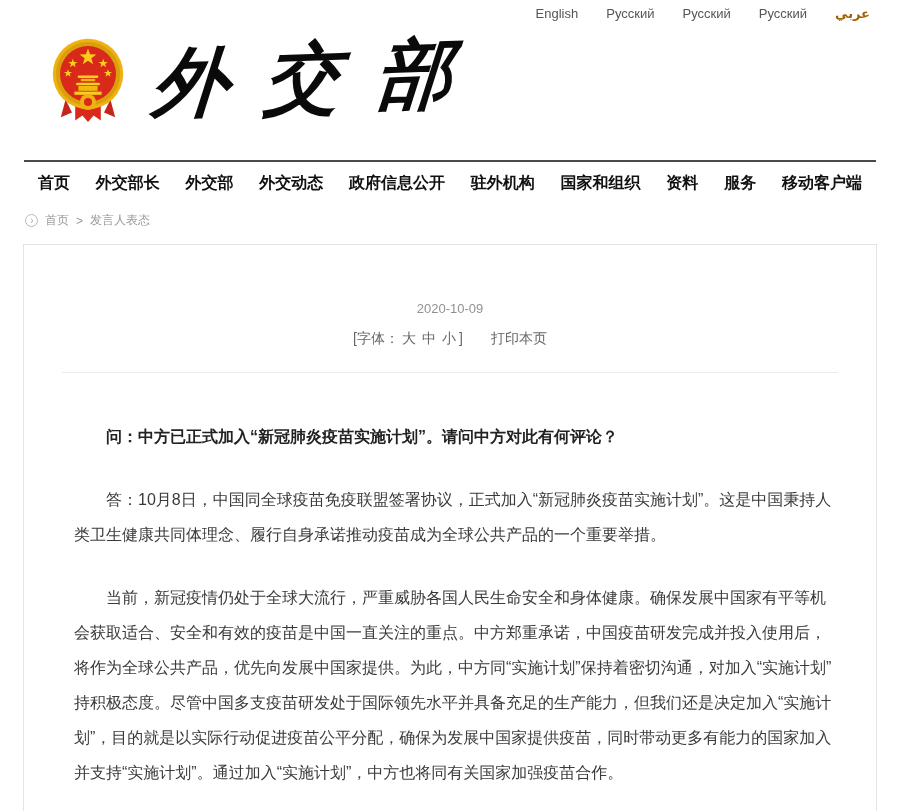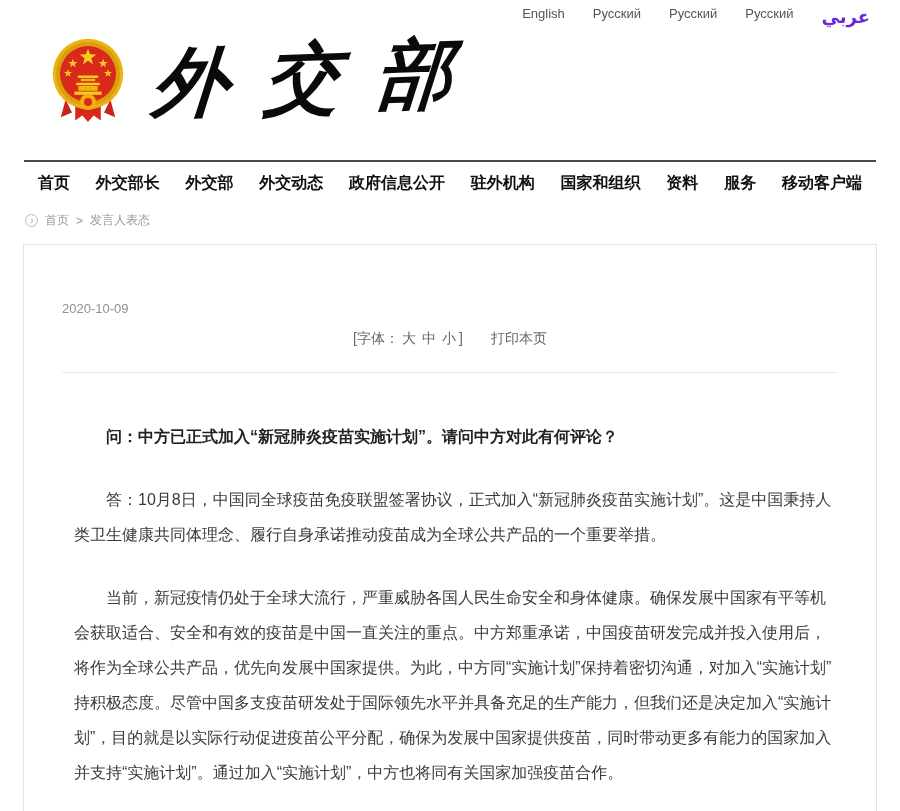--- a/index.html
+++ b/index.html
@@ -2,21 +2,21 @@
 <html lang="zh"><head>
 <meta charset="utf-8">
 <style>
   * { margin:0; padding:0; box-sizing:border-box; }
   html,body { width:900px; height:811px; overflow:hidden; background:#fff;
     font-family:"Liberation Sans","DejaVu Sans",sans-serif; color:#333; }
 
   
   .lang-bar { position:absolute; top:6px; right:30px; display:flex; gap:28px; }
   .lang-bar a { font-size:13px; color:#555; text-decoration:none; cursor:pointer; }
-  .lang-bar a.bold { font-weight:bold; color:#6d28d9; font-size:18px; }
+  .lang-bar a.bold { font-weight:bold; color:#a16207; font-size:13px; }
 
   
   .header { position:relative; height:160px;border-radius:15px; }
   .emblem { position:absolute; left:48px; top:36px; width:80px; height:92px; }
   .logo-text { position:absolute; left:152px; top:28px; font-size:76px; color:#0a0a0a;
     font-family:"DejaVu Serif","Liberation Serif",serif; font-style:italic; font-weight:bold;
     letter-spacing:36px; transform:rotate(-2deg) skewX(-6deg); white-space:nowrap; }
 
   
   .nav { margin:0 24px; border-top:2px solid #4a4a4a; display:flex;
@@ -31,21 +31,21 @@
     border-radius:50%; color:#aaa; font-size:10px; align-items:center; justify-content:center;
     line-height:1; padding-left:1px; }
   .breadcrumb a { color:#999; text-decoration:none; cursor:pointer; }
   .crumb-sep { color:#999; }
 
   
   .article-box { margin:15px 23px 0 23px; border:1px solid #e3e3e3; background:#fff;
     padding:36px 38px 80px 38px; min-height:640px; }
   .article-title { text-align:center; font-size:27px; line-height:40px; font-weight:400;
     color:#333; margin:0 6px; }
-  .article-date { text-align:left; font-size:13px; color:#919191; margin-top:20px; }
+  .article-date { text-align:center; font-size:13px; color:#919191; margin-top:20px; }
   .article-meta { text-align:center; font-size:14px; color:#666; margin-top:14px; }
   .article-meta .gap { display:inline-block; width:28px; }
   .article-meta a { color:#666; text-decoration:none; cursor:pointer; }
   .font-sizes a { margin:0 3px; }
   .divider { border:none; border-top:1px solid #ececec; margin-top:24px; }
 
   .article-body { margin-top:16px; }
   .article-body p { font-size:16px; line-height:35px; color:#3a3a3a; text-indent:2em;
     margin-top:28px;margin-left:12px; }
   .article-body p.bold { font-weight:bold; color:#222; margin-top:46px; }

